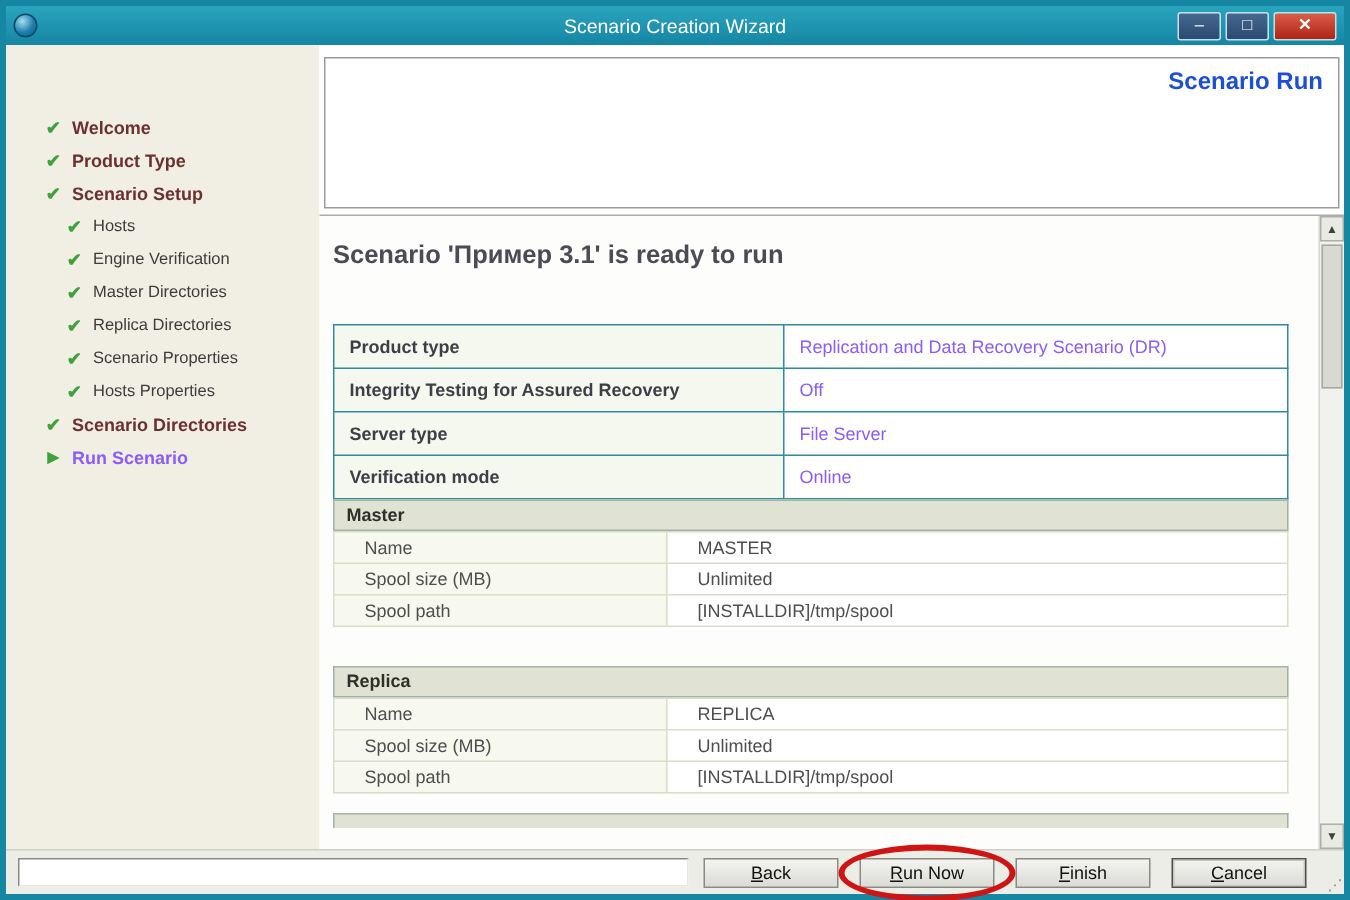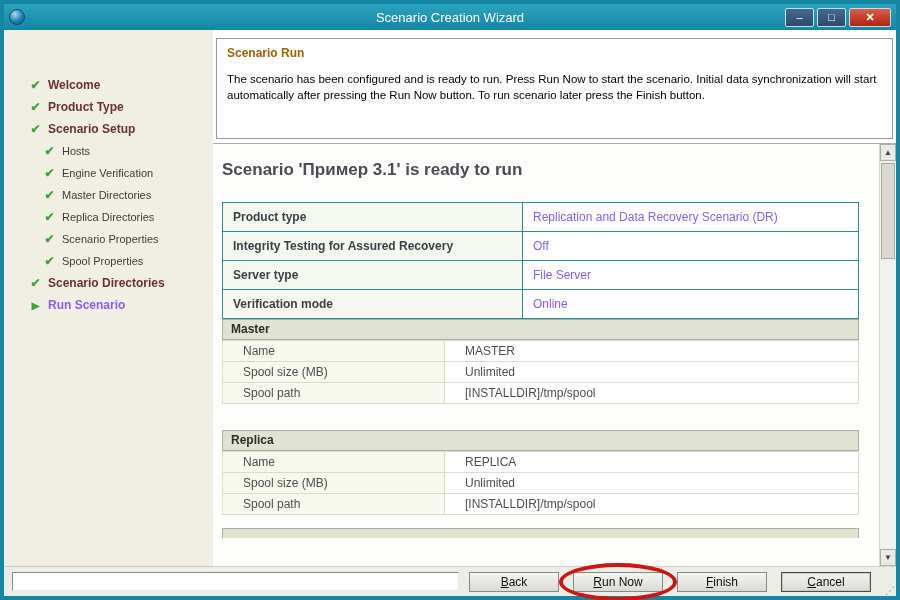--- a/index.html
+++ b/index.html
@@ -23,26 +23,26 @@
   .step { display:flex; align-items:center; height:22px; font-size:12px; }
   .step .step-icon { width:15px; margin-right:5px; color:#3FA23C; font-size:12px; text-align:center; font-weight:bold; flex:0 0 15px; }
   .step.level0 { padding-left:24px; font-weight:bold; color:#6B3030; }
   .step.level1 { padding-left:38px; color:#3C3C3C; font-size:11px; font-weight:normal; }
   .step.current .step-label { color:#8b5cf6; }
   .step.current .step-icon { font-size:10px; }
 
   .main { flex:1; display:flex; flex-direction:column; background:#fff; min-width:0; }
   .info-wrap { padding:8px 3px 4px 3px; border-bottom:1px solid #ABABAB; background:#fff; }
   .info-panel { border:1px solid #9A9A9A; height:101px; padding:7px 10px; background:#fff; }
-  .info-title { text-align:left; font-weight:bold; font-size:12px; margin-bottom:11px; color:#a16207; }
+  .info-title { text-align:right; font-weight:bold; font-size:16px; margin-bottom:11px; color:#1d4ed8; }
   .info-desc { font-size:11.5px; color:#000; line-height:1.4; }
 
   .content-row { flex:1; display:flex; min-height:0; }
   .content { flex:1; padding:10px 20px 0 9px; overflow:hidden; background:#FDFDFC; min-width:0; }
-  .heading { font-size:17px; color:#4A4B55; margin:6px 0 22px 0; font-weight:bold; }
+  .heading { font-size:17px; color:#4A4B55; margin:6px 0 36px 0; font-weight:bold; }
 
   table { border-collapse:collapse; width:100%; }
   .summary td { border:1px solid #2E8A9C; font-size:12px; padding:0 10px; height:29px; }
   .summary td.lbl { width:300px; font-weight:bold; color:#3E3E46; background:#F5F8EF; }
   .summary td.val { color:#8b5cf6; background:#fff; }
 
   .host { }
   .host.second { margin-top:26px; }
   .host-header { background:#E0E3D3; border:1px solid #A3B3A3; font-weight:bold; font-size:12px; color:#2F2F28; height:21px; line-height:19px; padding-left:8px; }
   .host table { border:1px solid #C6D0BA; border-top:none; }
@@ -121,39 +121,38 @@
           <div class="step level1">
             <span class="step-icon">✔</span>
             <span class="step-label">Replica Directories</span>
           </div>
           <div class="step level1">
             <span class="step-icon">✔</span>
             <span class="step-label">Scenario Properties</span>
           </div>
           <div class="step level1">
             <span class="step-icon">✔</span>
-            <span class="step-label">Spool Properties</span>
+            <span class="step-label">Hosts Properties</span>
           </div>
           <div class="step level0">
             <span class="step-icon">✔</span>
             <span class="step-label">Scenario Directories</span>
           </div>
           <div class="step level0 current">
             <span class="step-icon">▶</span>
             <span class="step-label">Run Scenario</span>
           </div>
         </div>
     </div>
 
     <div class="main">
 
       <div class="info-wrap">
         <div class="info-panel">
           <div class="info-title">Scenario Run</div>
-          <div class="info-desc">The scenario has been configured and is ready to run. Press Run Now to start the scenario. Initial data synchronization will start automatically after pressing the Run Now button. To run scenario later press the Finish button.</div>
         </div>
       </div>
 
       <div class="content-row">
         <div class="content">
           <div class="heading">Scenario 'Пример 3.1' is ready to run</div>
 
           <table class="summary">
             <tbody>
                 <tr>

